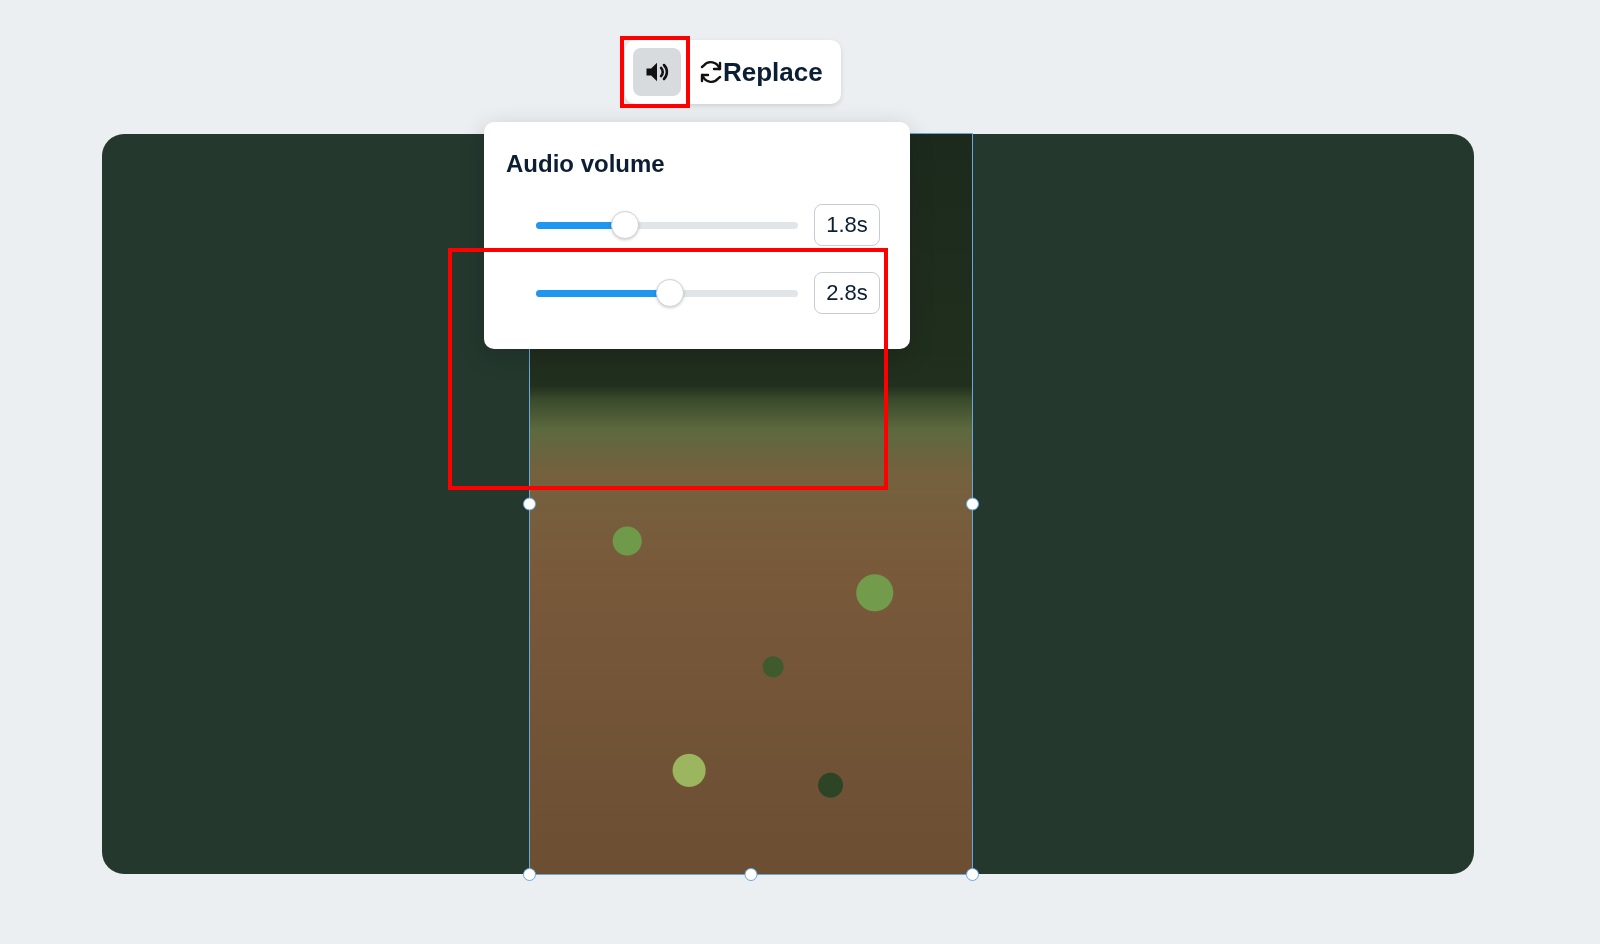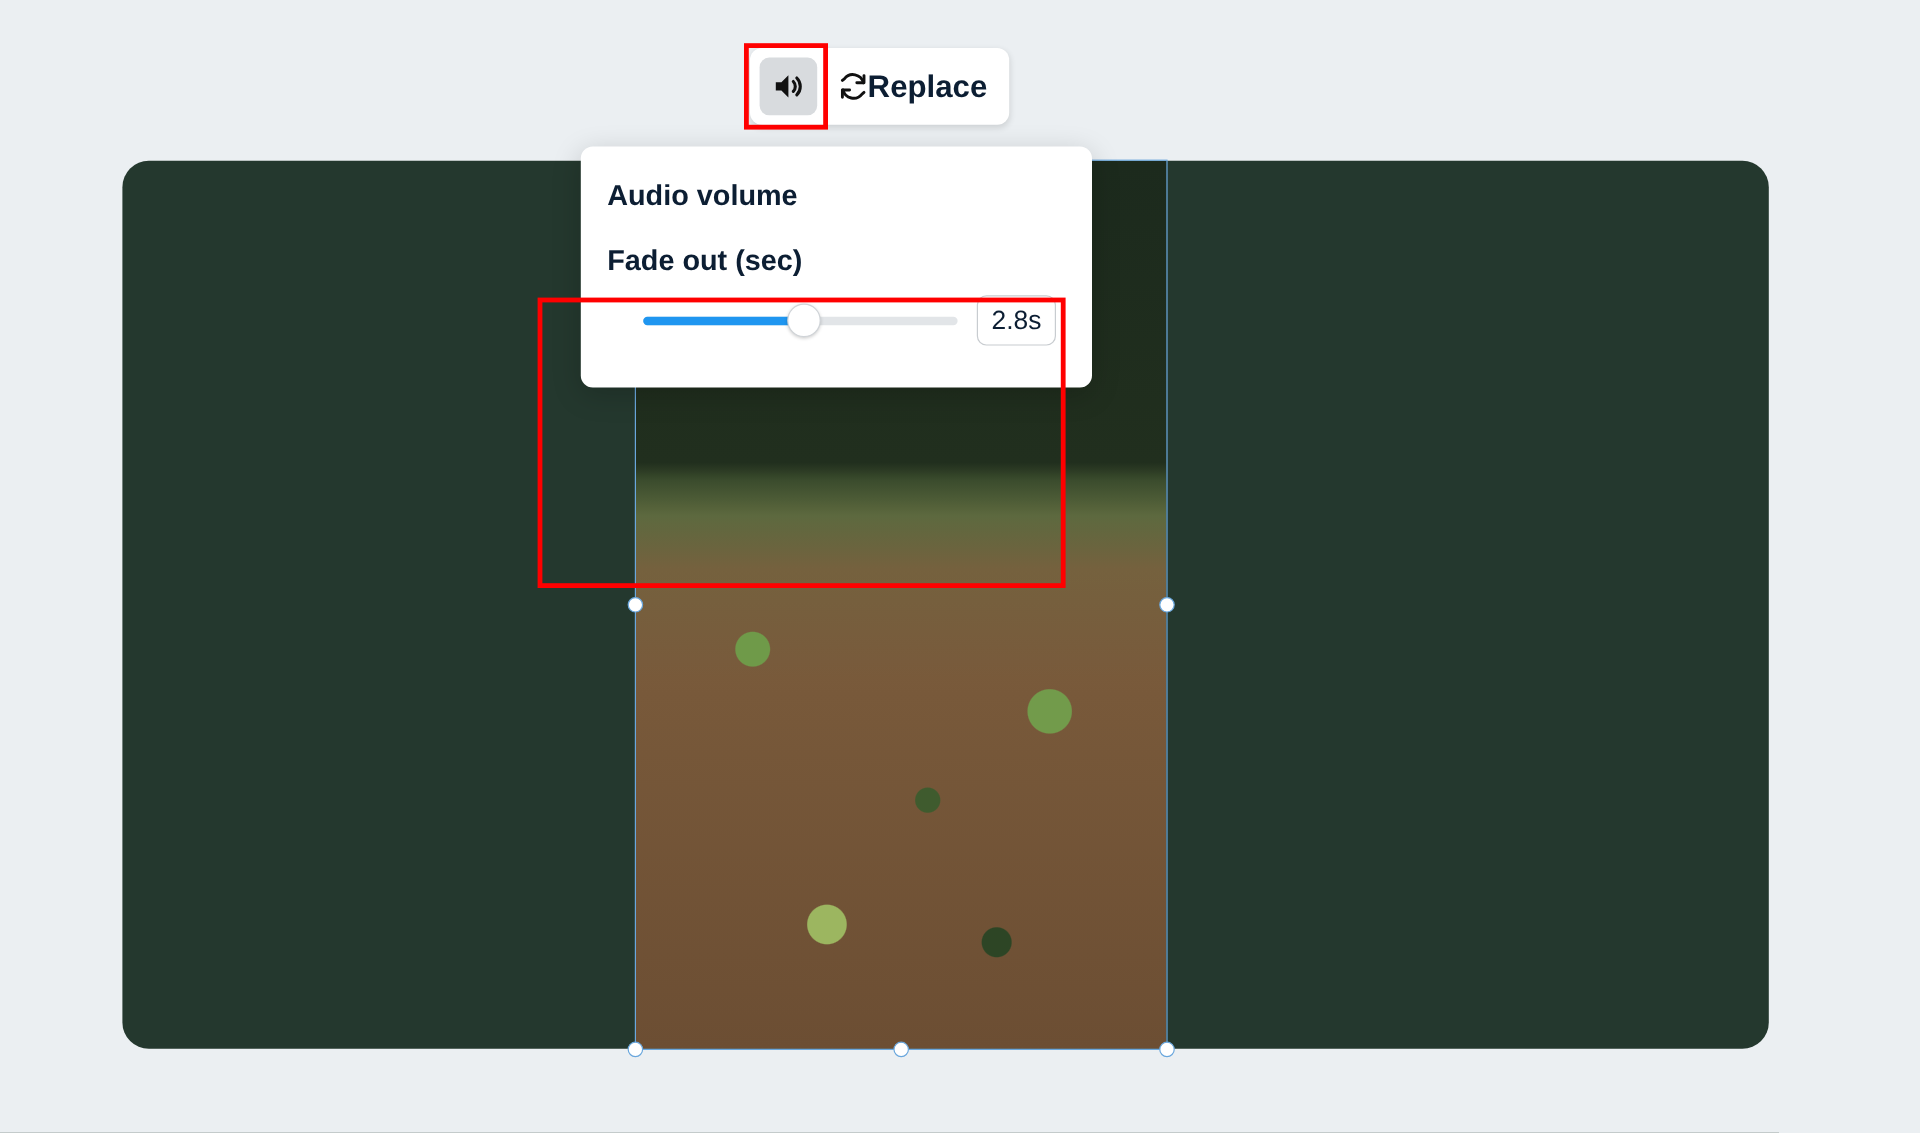--- a/index.html
+++ b/index.html
@@ -207,24 +207,32 @@
 </div>
 <div class="audio-hl"></div>
 
 <div class="panel">
 
   <div class="section">
     <p class="sec-title">Audio volume</p>
   </div>
 
   <div class="section">
+    <div class="row noicon">
+      <div class="slider" style="width:262px">
+        <div class="track">
+            <div class="fill" style="width:34%"></div>
+          </div>
+        <div class="thumb" style="left:34%"></div>
+      </div>
+      <div class="valuebox">1.8s</div>
+    </div>
   </div>
 
   <div class="section">
-    <p class="sec-title">Fade out (sec)</p>
     <div class="row noicon">
       <div class="slider" style="width:262px">
         <div class="track">
             <div class="fill" style="width:51%"></div>
           </div>
         <div class="thumb" style="left:51%"></div>
       </div>
       <div class="valuebox">2.8s</div>
     </div>
   </div>

